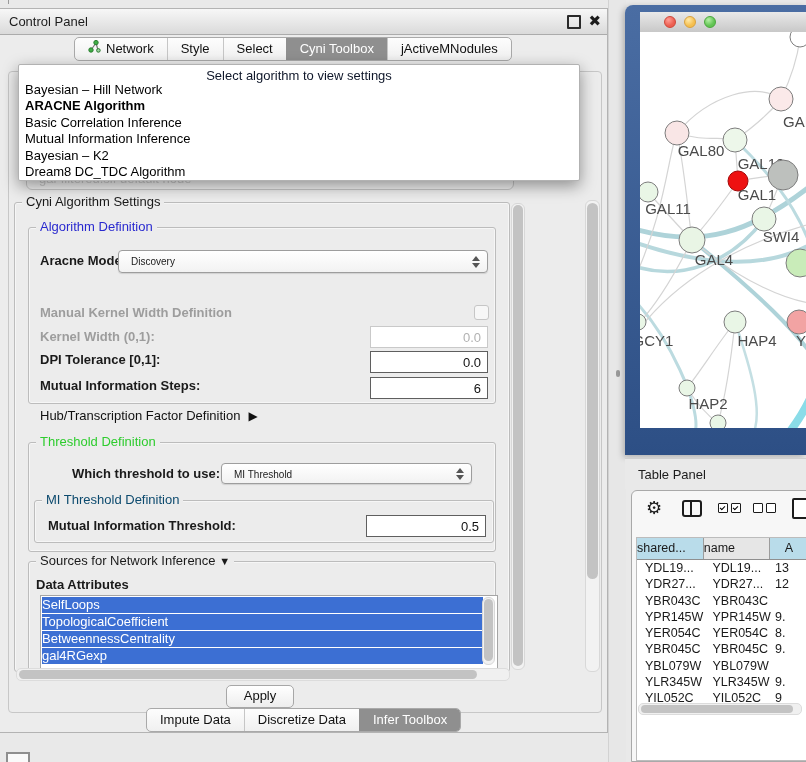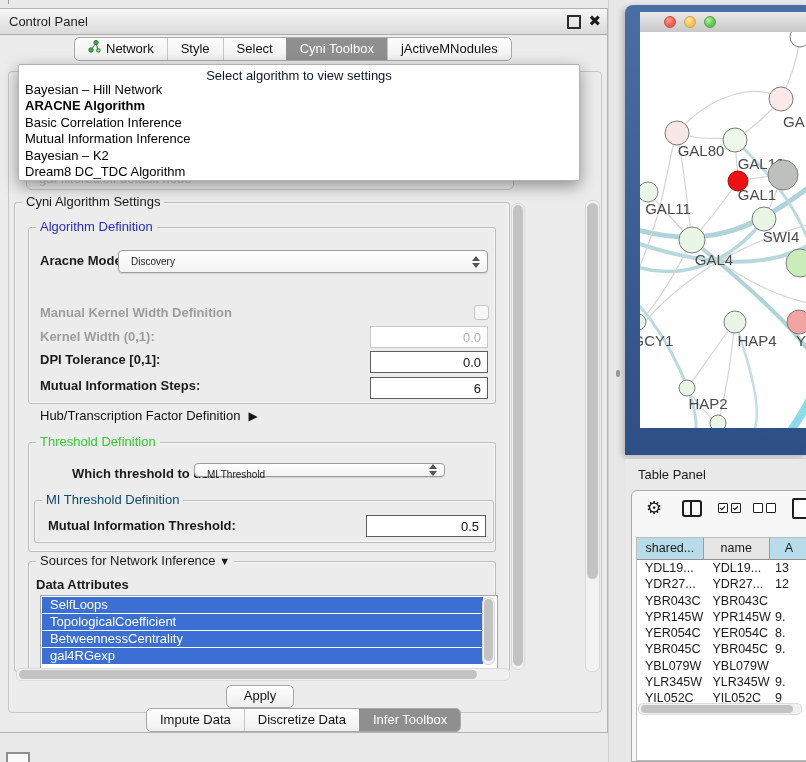--- a/index.html
+++ b/index.html
@@ -39,21 +39,21 @@
   .tfield.dis{border-color:#c9c9c9;color:#b2b2b2}
   .checkbox{position:absolute;width:13px;height:13px;background:#f7f7f7;border:1px solid #c6c6c6;border-radius:3px}
   
   .vsb{position:absolute;background:#f2f2f2;border:1px solid #d8d8d8;border-radius:6px}
   .vsb .thumb{position:absolute;left:1px;right:1px;background:#c3c3c3;border-radius:6px}
   .hsb{position:absolute;background:#f0f0f0;border:1px solid #dcdcdc;border-radius:5px}
   .hsb .thumb{position:absolute;top:1px;bottom:1px;background:#c3c3c3;border-radius:5px}
   
   #attr-list{position:absolute;left:40px;top:586px;width:456px;height:72px;background:#fff;
     border:1px solid #a5a5a5;overflow:hidden}
-  .attr-item{height:16px;line-height:16px;font-size:13px;padding-left:8px;margin:1px 14px 0 1px;color:#111}
+  .attr-item{height:16px;line-height:16px;font-size:13px;margin:1px 14px 0 1px;color:#111}
   .attr-item.sel{background:#3c6fd3;color:#fff}
   
   #algo-popup{position:absolute;left:18px;top:55px;width:560px;height:115px;background:#fff;
     border:1px solid #b2b2b2;border-radius:2px;box-shadow:0 5px 16px rgba(0,0,0,.4);z-index:50}
   #popup-header{position:absolute;left:0;right:0;top:3px;text-align:center;font-size:13px;color:#0f172a}
   #popup-list{position:absolute;left:0;top:17px;right:0}
   .popup-item{font-size:13px;line-height:16.4px;padding-left:6px;color:#000}
   .popup-item.bold{font-weight:bold}
   #ghost-combo{position:absolute;left:26px;top:158px;width:488px;height:23px;background:#f1f1f1;
     border:1px solid #c6c6c6;border-radius:6px;font-size:13px;line-height:21px;padding-left:12px;
@@ -88,21 +88,21 @@
   #icon-cols .box{width:16px;height:13px;border:2px solid #1c1c1c;border-radius:3px;position:relative}
   #icon-cols .box::after{content:"";position:absolute;left:6px;top:0;bottom:0;width:2px;background:#1c1c1c}
   .cbpair{display:flex;gap:3px}
   #icon-checked{left:86px}#icon-unchecked{left:121px}#icon-doc{left:160px}
   .cb{width:8px;height:8px;border:1.5px solid #1c1c1c;border-radius:1px;position:relative;background:#fff}
   .cb.c::after{content:"";position:absolute;left:1px;top:1.5px;width:4px;height:2px;
     border-left:1.5px solid #000;border-bottom:1.5px solid #000;transform:rotate(-45deg)}
   #icon-doc .doc{width:14px;height:17px;border:2px solid #1c1c1c;border-radius:2px;background:#fff}
   #node-table{position:absolute;left:4px;top:46px;right:-2px;bottom:0;background:#fff;border:1px solid #bcbcbc}
   .thead{display:flex;height:21px;border-bottom:1px solid #8f8f8f}
-  .th{font-size:12.5px;line-height:21px;text-align:center;box-sizing:border-box;border-right:1px solid #9c9c9c}
+  .th{font-size:12.5px;line-height:21px;box-sizing:border-box;border-right:1px solid #9c9c9c}
   .th.c0{width:75px;background:#b9dcea}
   .th.c1{width:74px;background:#e6e6e6}
   .th.c2{width:40px;background:#b9dcea;text-align:left;padding-left:15px}
   .trow{display:flex;height:16.3px}
   .tcell{font-size:12.5px;line-height:16.3px;box-sizing:border-box;white-space:nowrap;overflow:hidden}
   .tcell.c0{width:75px;padding-left:8px}
   .tcell.c1{width:74px;padding-left:8px}
   .tcell.c2{width:40px;padding-left:4px}
   #table-hsb{position:absolute;left:6px;top:212px;width:162px;height:10px}
   
@@ -183,21 +183,21 @@
 
   <div class="plain" style="left:40px;top:399px;display:flex;align-items:center;gap:8px">
     <span>Hub/Transcription Factor Definition</span>
     <span style="font-size:12px;color:#111">▶</span>
   </div>
 
   <div class="group" style="left:28px;top:433px;width:466px;height:108px"></div>
   <span class="gtitle" style="left:36px;top:425px;color:#2ecc2e">Threshold Definition</span>
 
   <span class="flabel" style="left:72px;top:457px">Which threshold to use:</span>
-  <div class="combo" style="left:194px;top:454px;width:251px;height:14px">
+  <div class="combo" style="left:221px;top:454px;width:251px;height:21px">
     <span>MI Threshold</span>
     <span class="stepper">
         <span class="tri-up"></span>
         <span class="tri-dn"></span>
       </span>
   </div>
 
   <div class="group" style="left:34px;top:491px;width:458px;height:41px"></div>
   <span class="gtitle" style="left:42px;top:483px;color:#0c4a6e">MI Threshold Definition</span>
 

